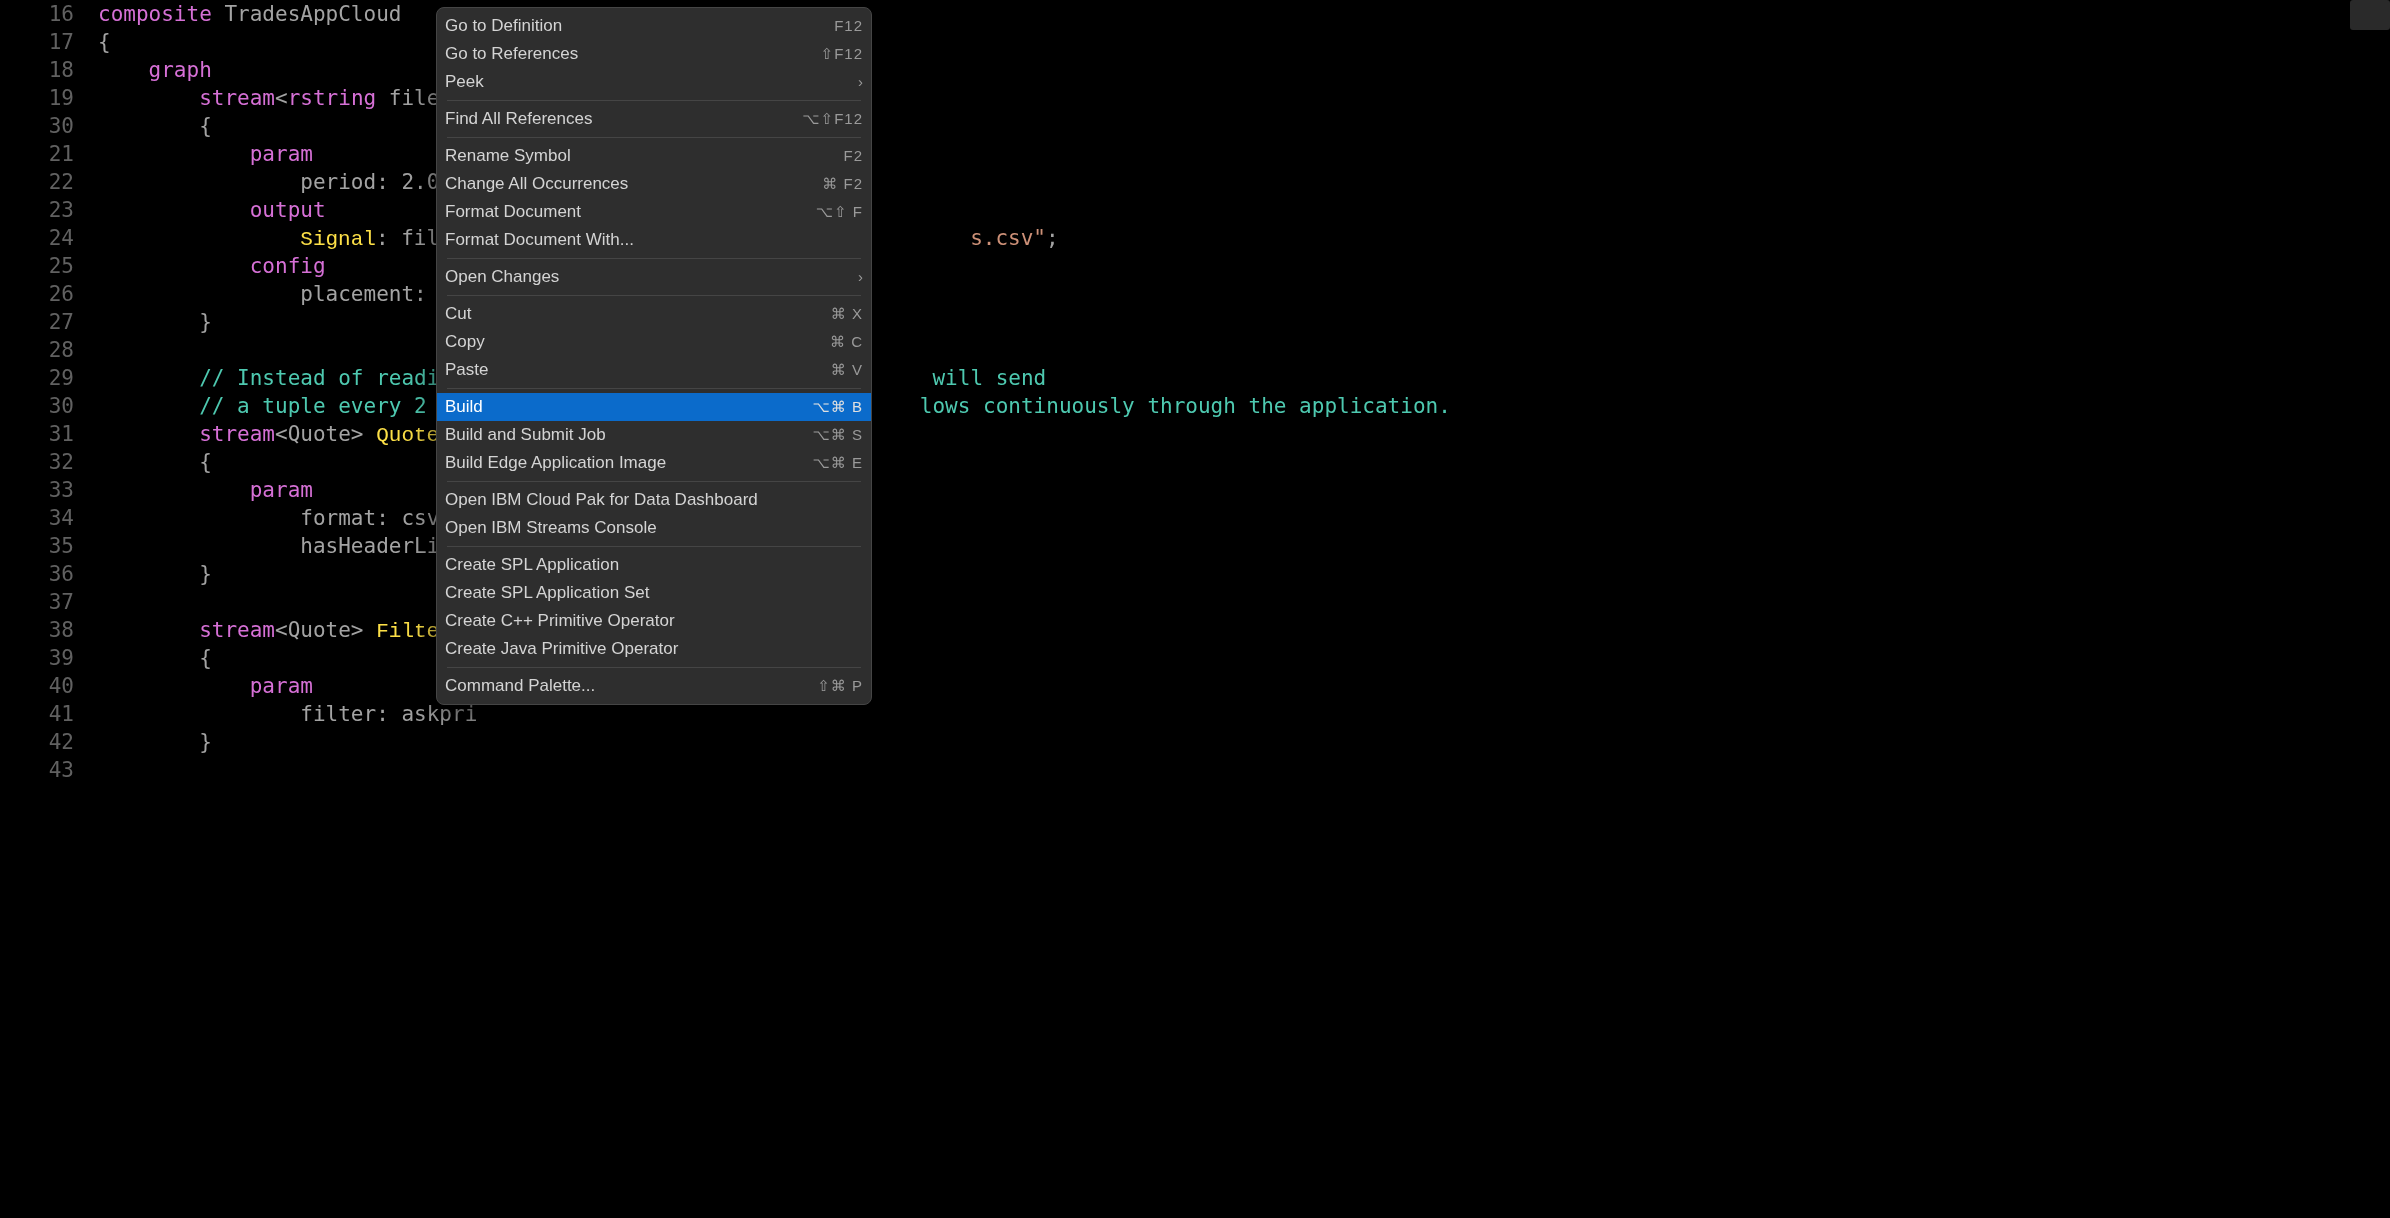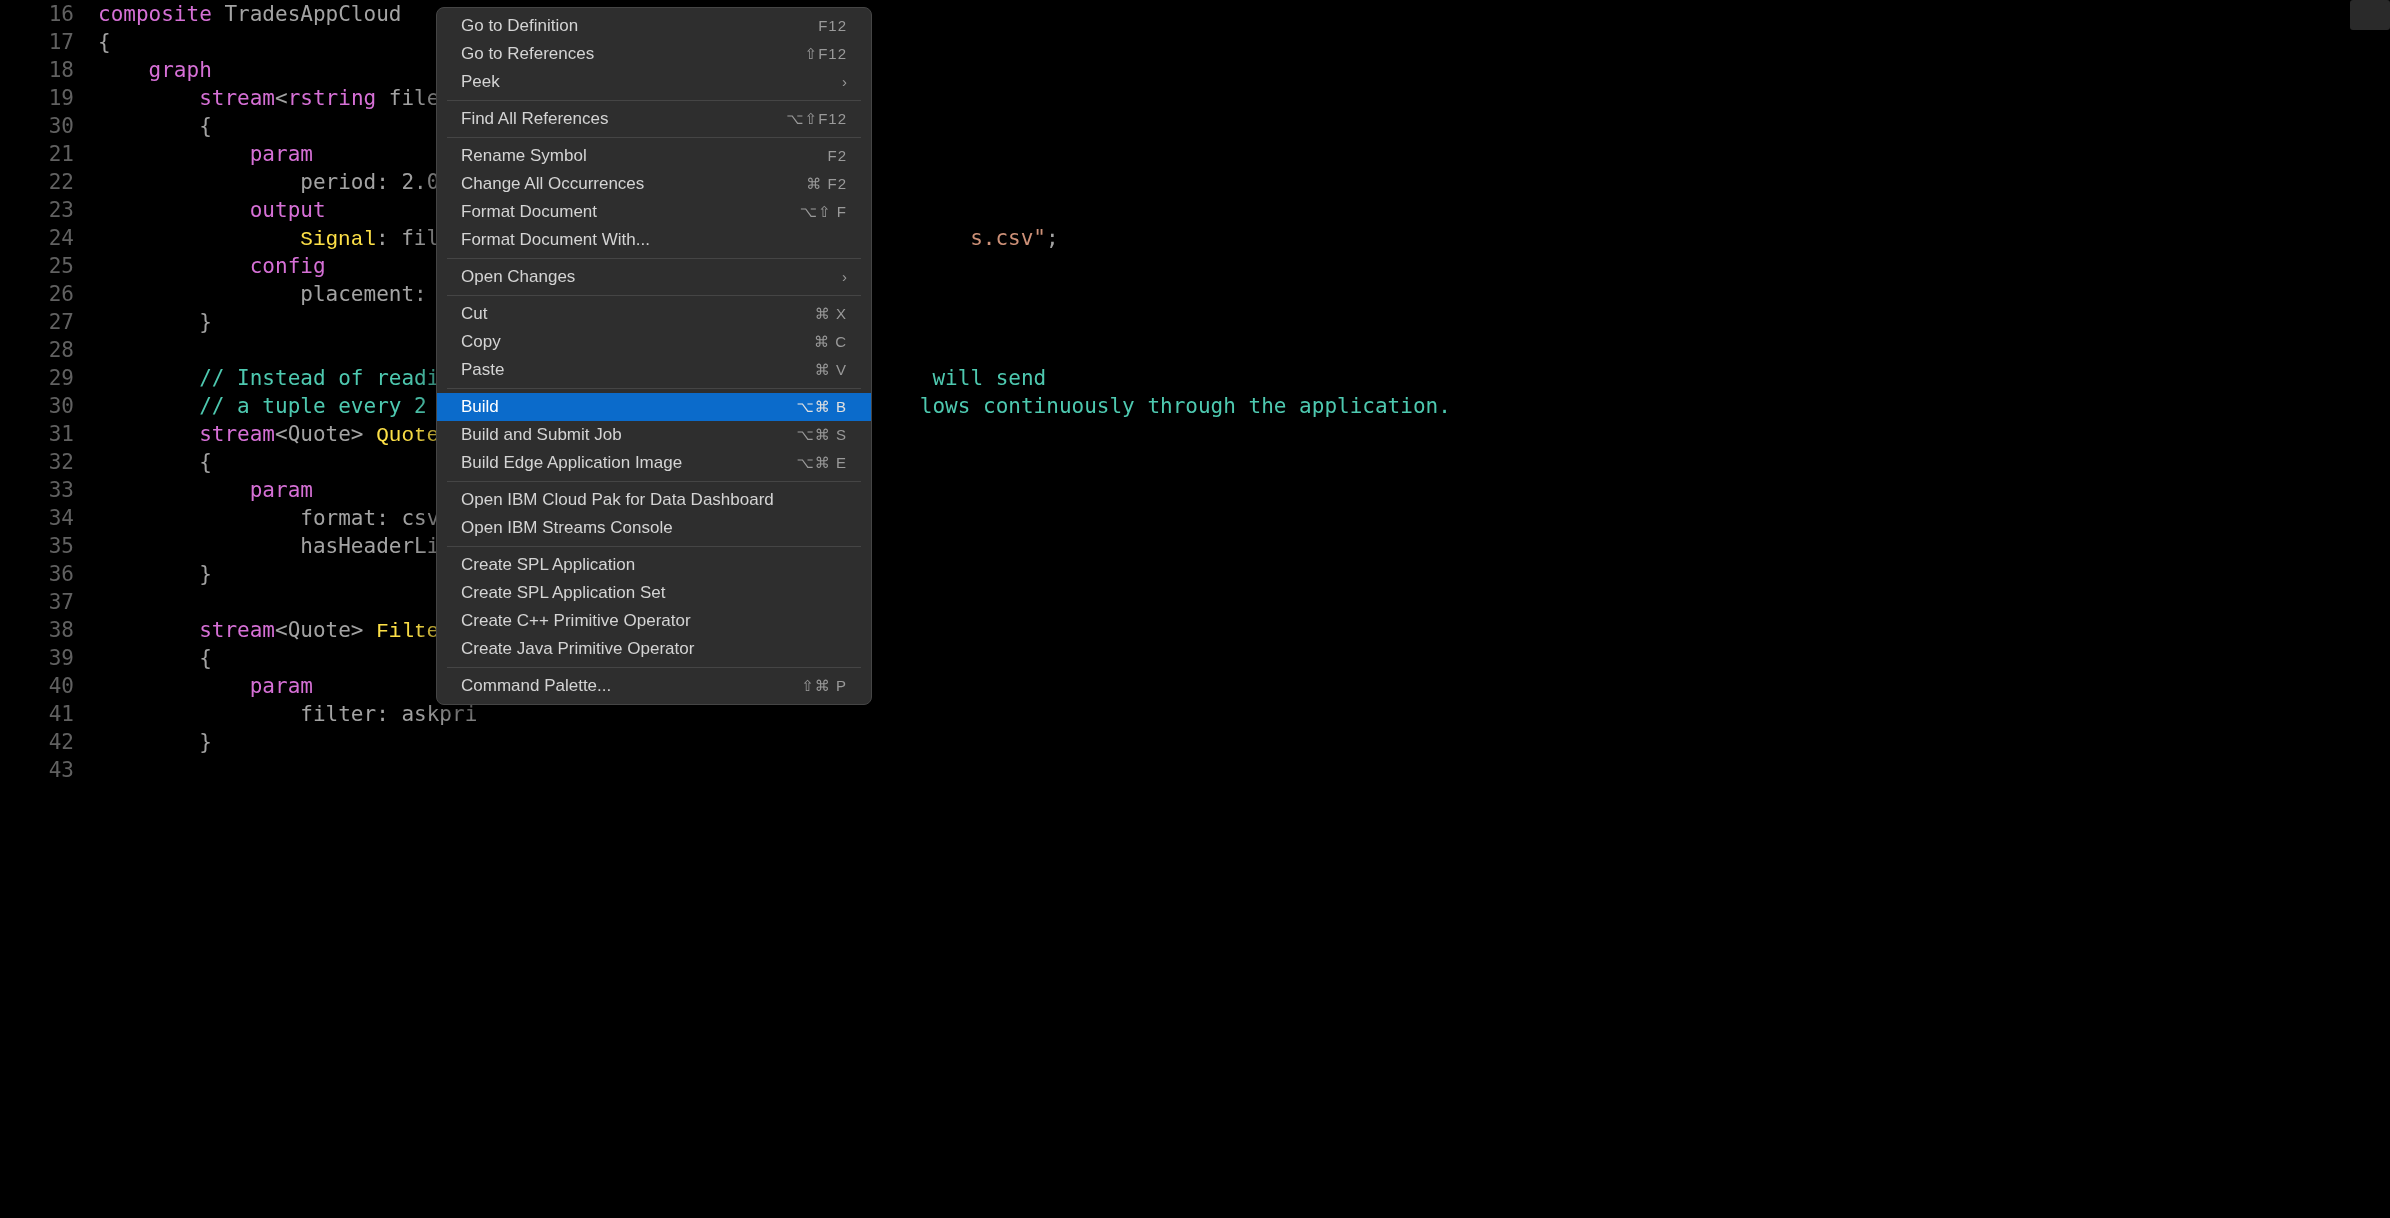--- a/index.html
+++ b/index.html
@@ -31,21 +31,21 @@
   .code{position:absolute;left:98px;top:0;right:0;}
   .code .line{height:28px;white-space:pre;}
   .k{color:var(--magenta);}
   .id{color:#fde047;font-family:Liberation Mono, monospace;}
   .s{color:#ce9178;}
   .c{color:#4ec9b0;}
   .p{color:#a3a3a3;}
   .i{font-style:italic;}
   .menu{position:absolute;left:436px;top:7px;width:434px;background:var(--menu-bg);border:1px solid var(--menu-border);border-radius:8px;box-shadow:0 8px 30px rgba(0,0,0,0.7);padding:4px 0;font-family:-apple-system,"SF Pro Text","Helvetica Neue",Arial,sans-serif;font-size:17px;line-height:20px;}
   .menu .sep{height:1px;background:var(--menu-sep);margin:4px 10px;}
-  .menu .item{display:flex;align-items:center;justify-content:center;padding:4px 24px;color:var(--menu-text);cursor:default;}
+  .menu .item{display:flex;align-items:center;justify-content:center;padding:4px 8px;color:var(--menu-text);cursor:default;}
   .menu .item.sel{background:var(--menu-sel);color:#ffffff;}
   .menu .item .lbl{flex:1;}
   .menu .item .sc{color:var(--menu-shortcut);font-size:15px;letter-spacing:1px;margin-left:12px;}
   .menu .item.sel .sc{color:#e0e0e0;}
   .menu .item .chev{color:var(--menu-shortcut);font-size:15px;margin-left:12px;}
   .scrollbar{position:absolute;right:0;top:0;width:40px;height:1218px;background:#000000;}
   .scrollbar .thumb{position:absolute;top:0;right:0;width:40px;height:30px;background:#2a2a2a;border-radius:3px;}
 </style>
 </head>
 <body>

